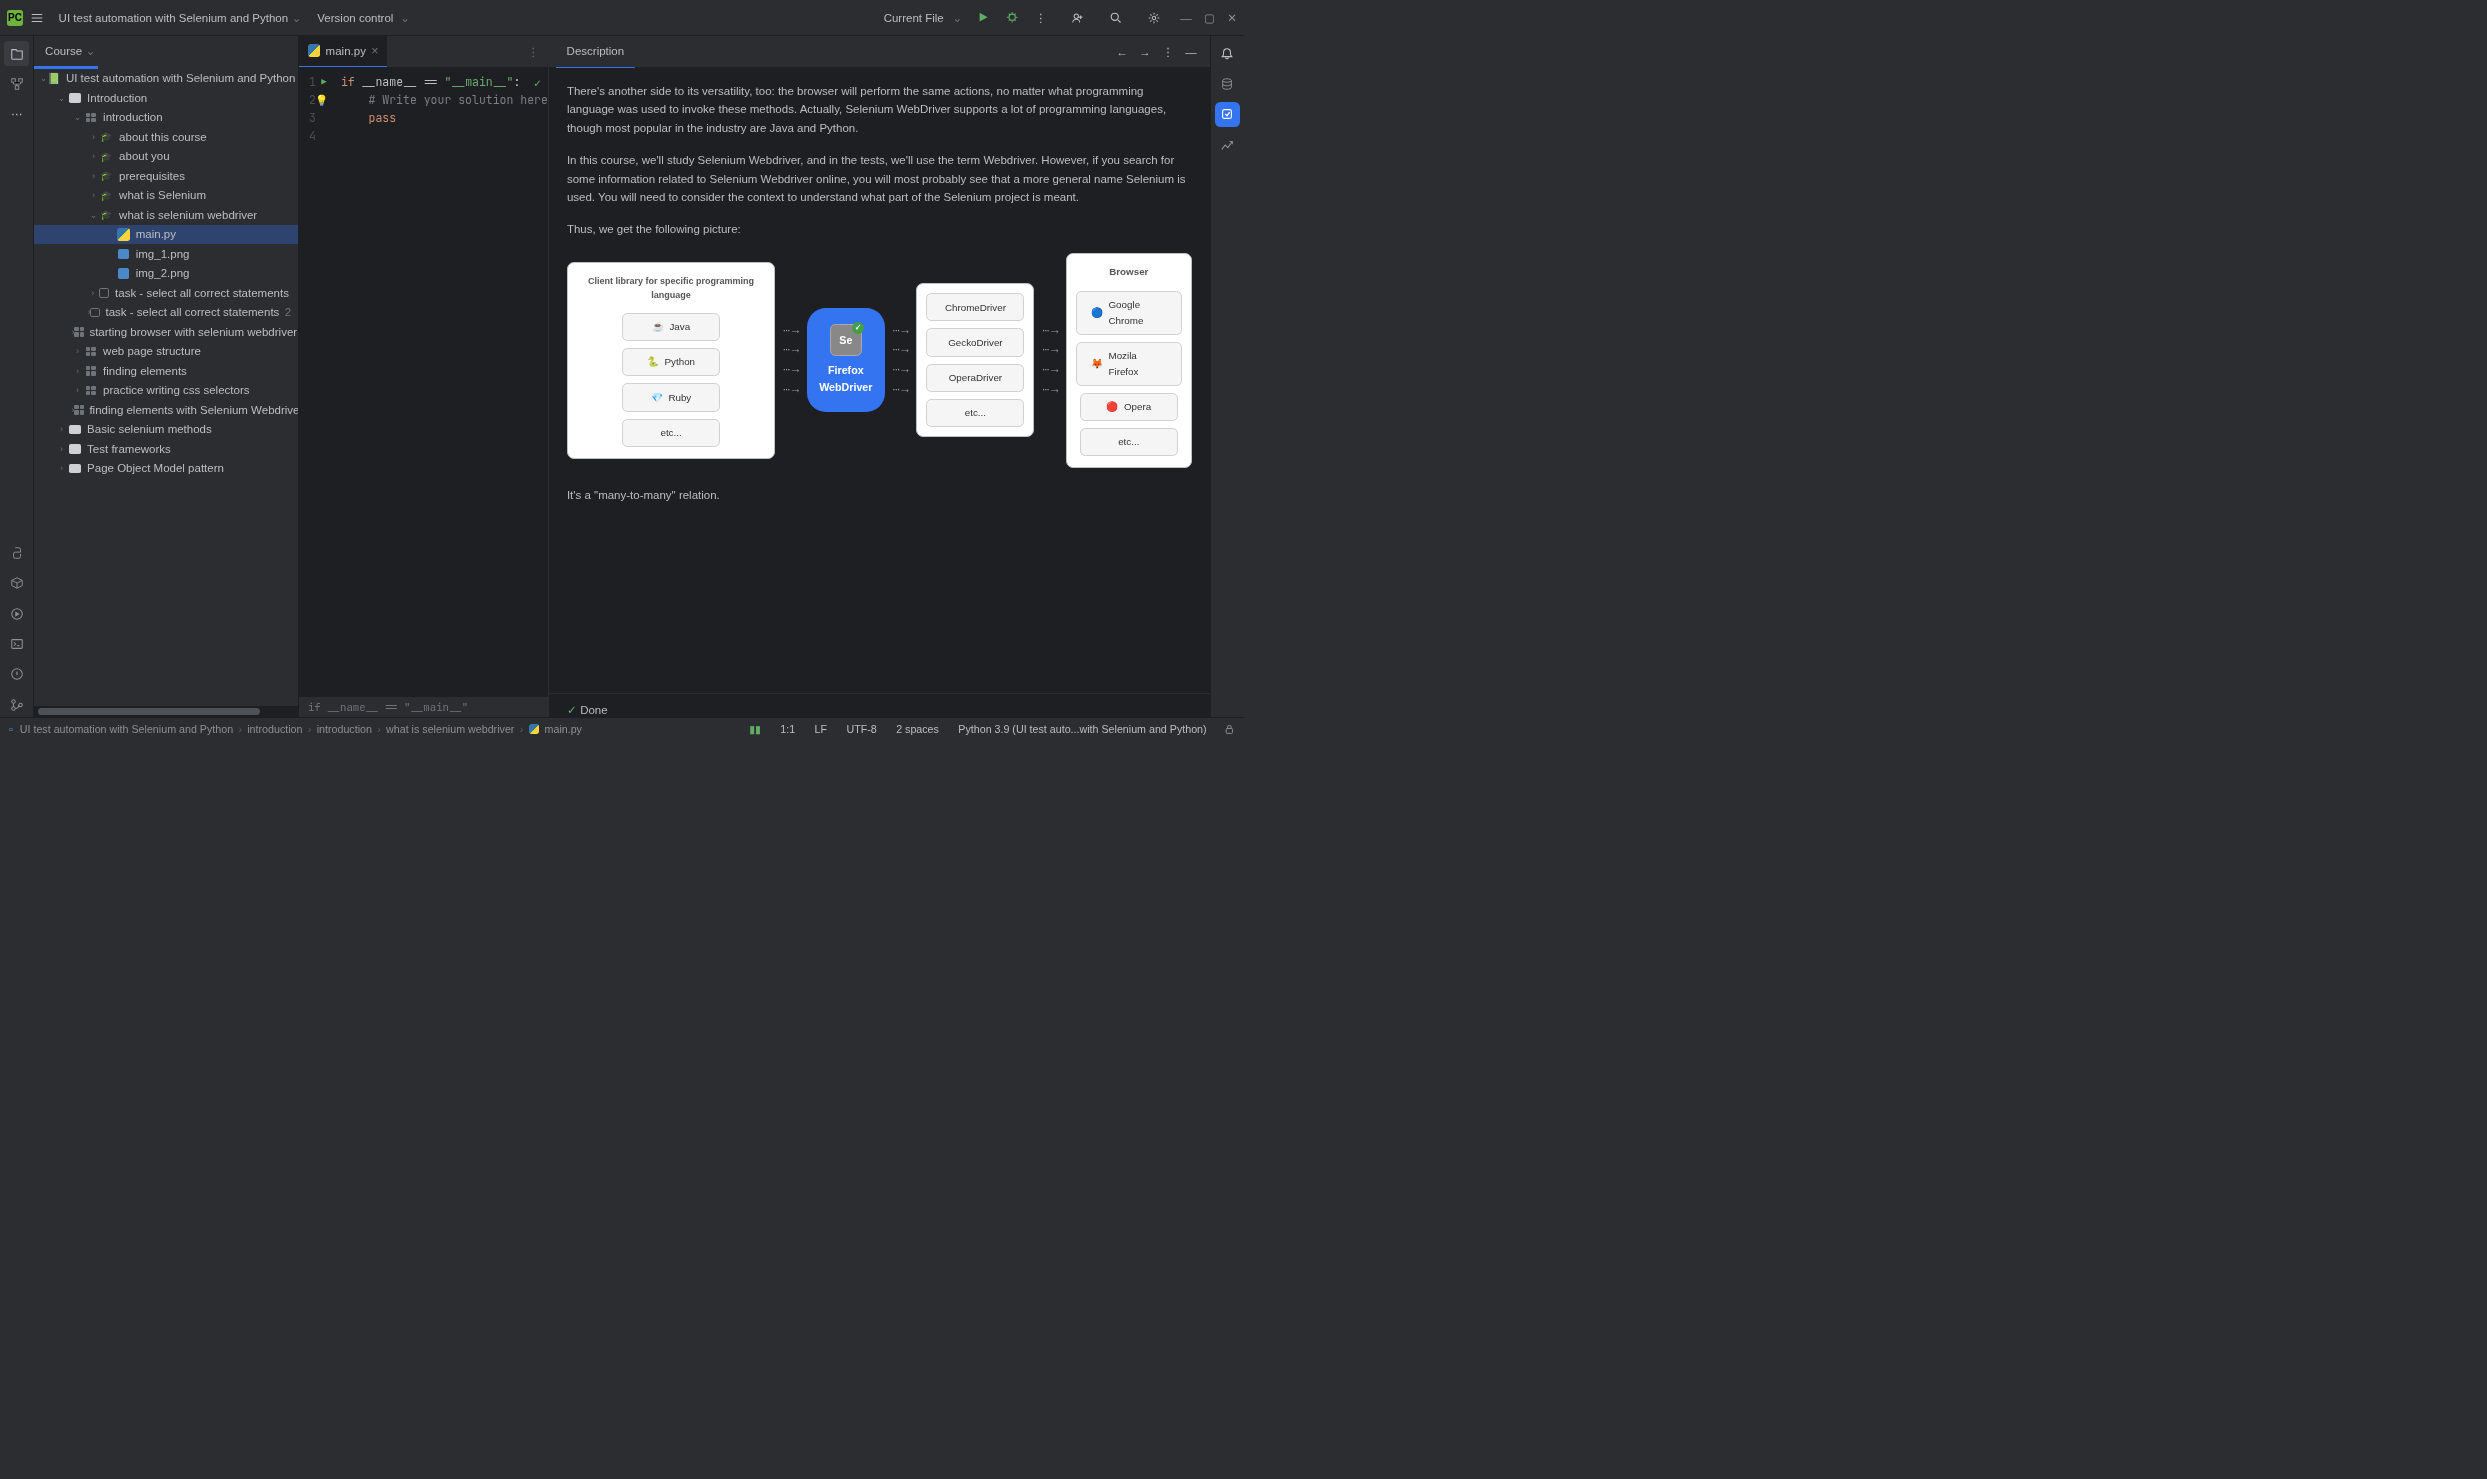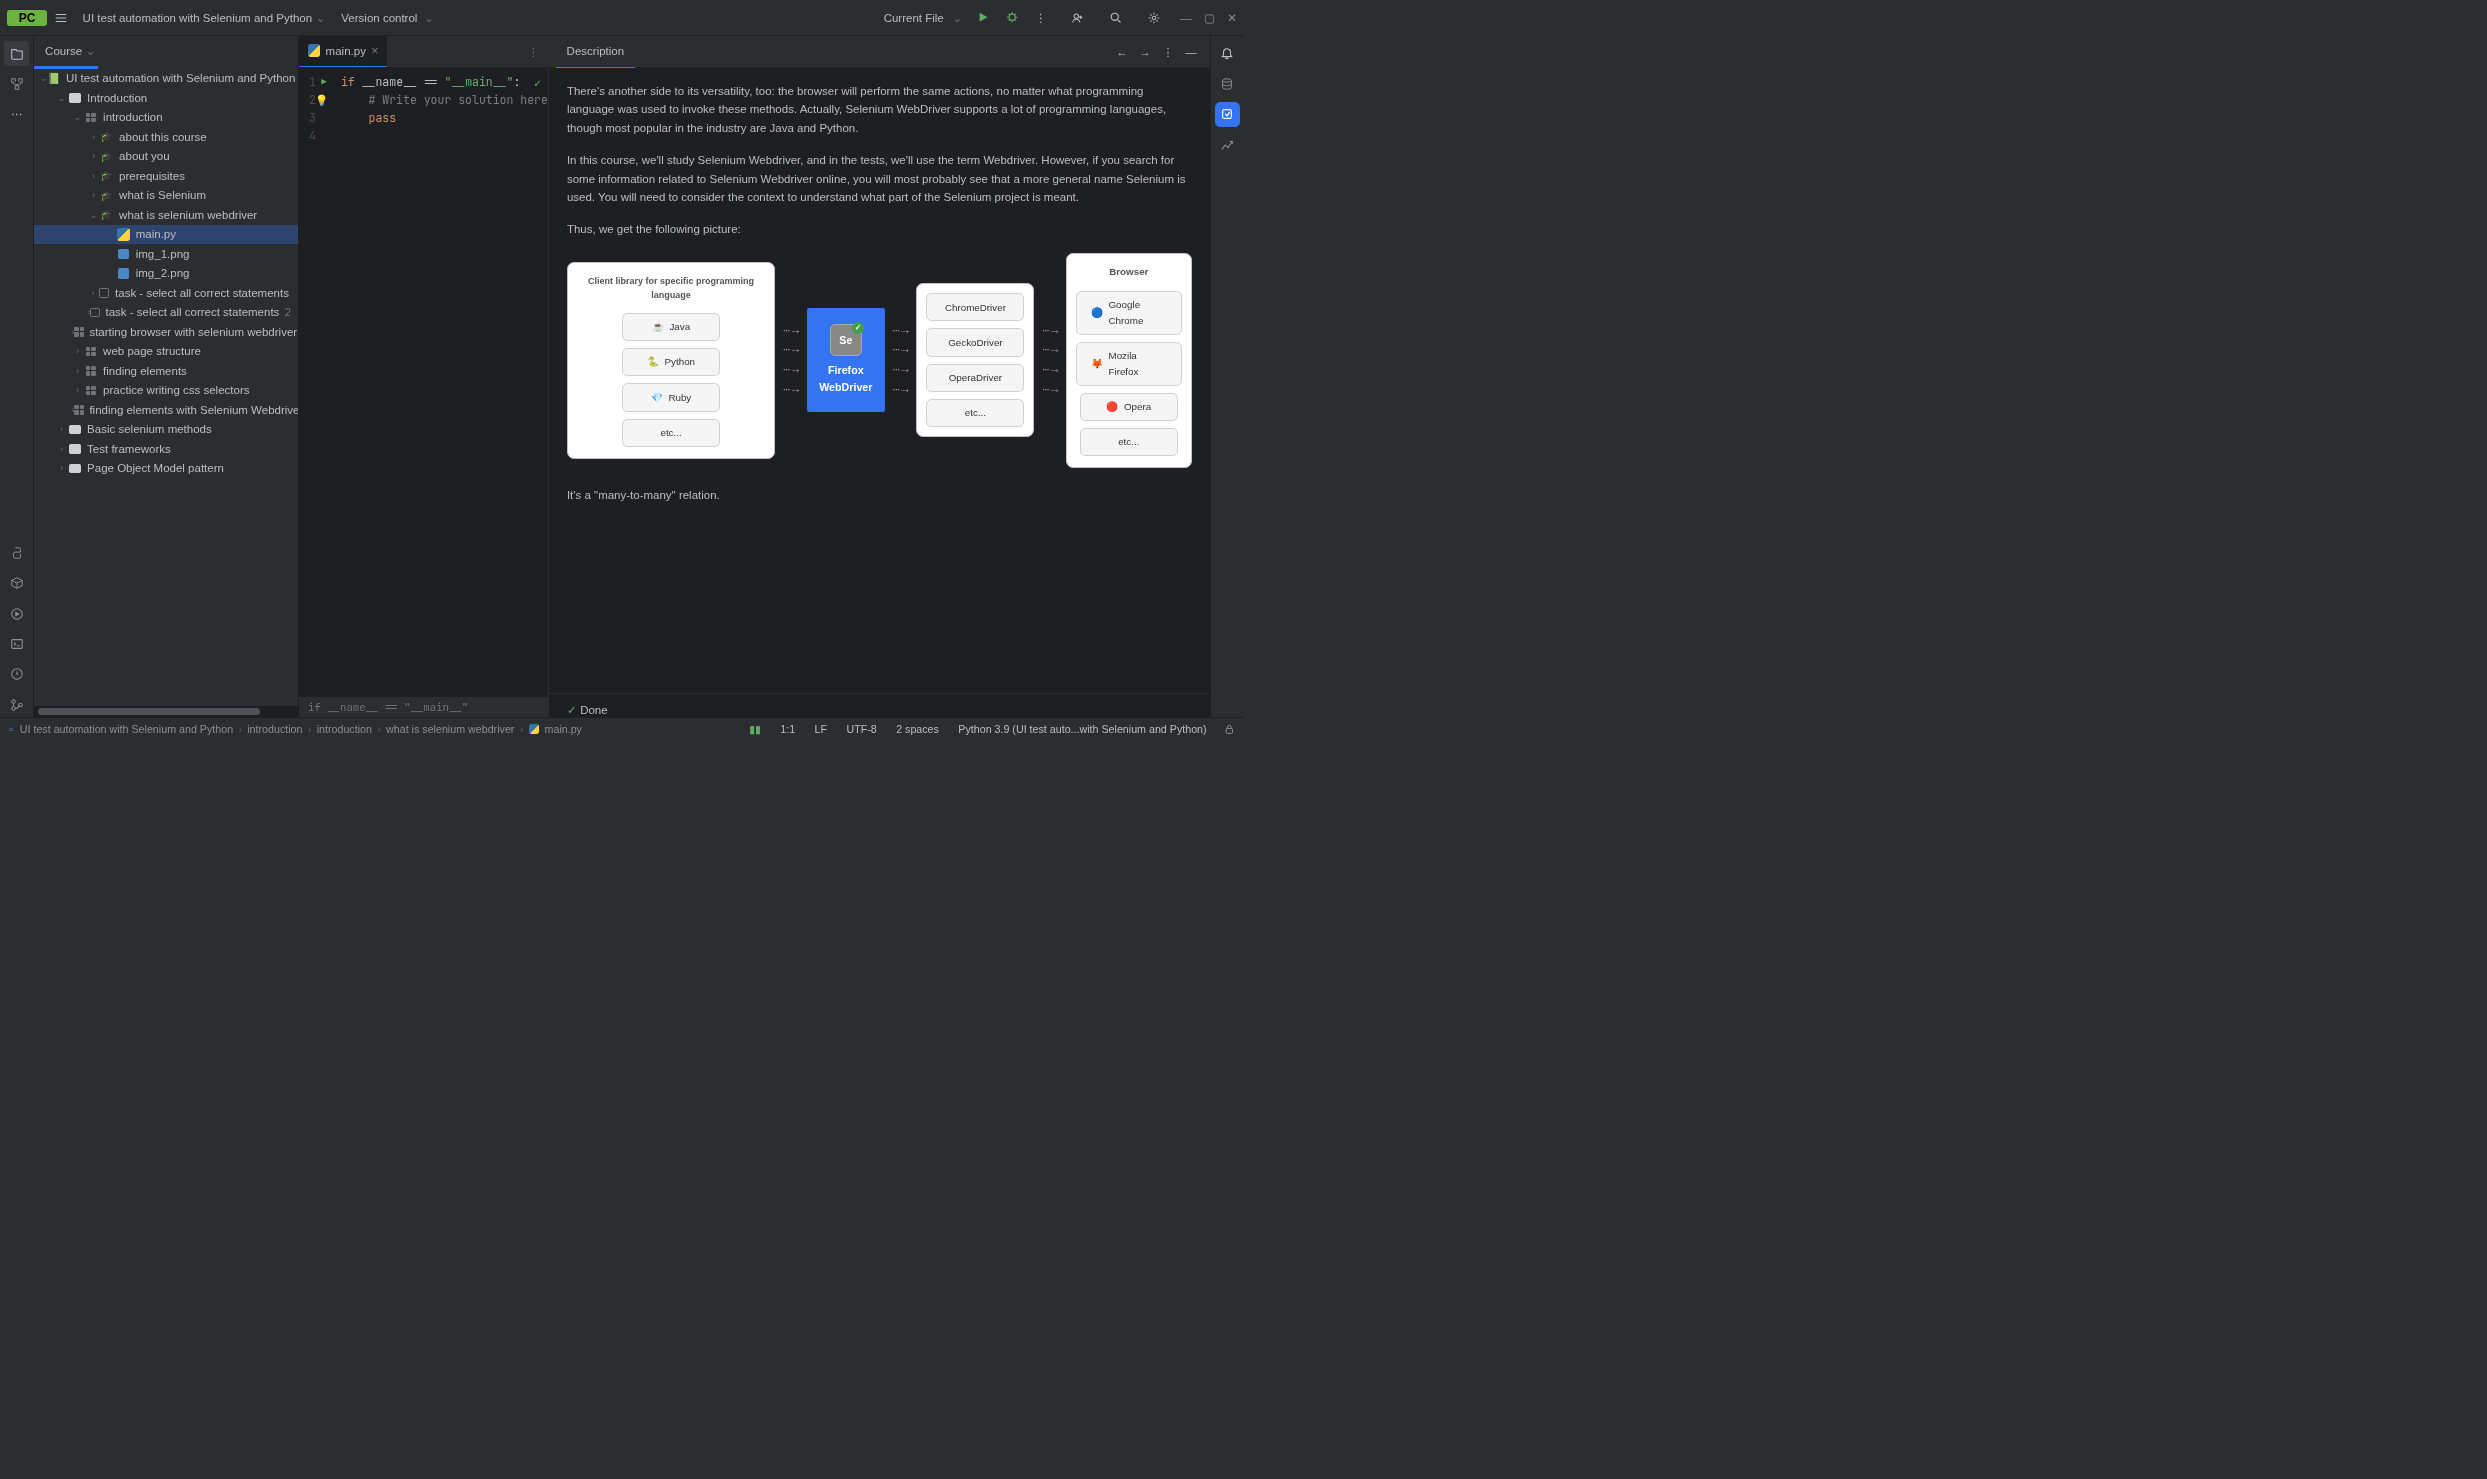--- a/index.html
+++ b/index.html
@@ -23,21 +23,21 @@
 .titlebar .icon-btn { width: 25px; height: 25px; display:flex;align-items:center;justify-content:center; border-radius:3.6px; margin:0 1.8px; color:#bcbec4;}
 .titlebar .project-name { margin-left: 7px; color:#bcbec4; }
 .titlebar .dd-chevron { margin-left:3.6px;color:#6f737a; }
 .titlebar .vc { margin-left: 16px; color:#bcbec4; }
 .titlebar-spacer { flex:1; }
 .runconfig { display:flex; align-items:center; gap:5.3px; margin-right:7px; color:#bcbec4;}
 .run-btn { color:#5fad65; }
 .debug-btn { color:#5fad65; }
 .titlebar-right { display:flex; align-items:center; gap:9px; margin-left:9px; }
 .win-controls { display:flex;align-items:center;gap:12.4px;margin-left:12.4px;color:#8c8f94;}
-.logo-sq { width:40px;height:16px;background:#6db33f;border-radius:2.7px;display:flex;align-items:center;justify-content:center;font-size:12px;font-weight:bold;color:#000;}
+.logo-sq { width:16px;height:16px;background:#6db33f;border-radius:2.7px;display:flex;align-items:center;justify-content:center;font-size:10px;font-weight:bold;color:#000;}
 
 
 .main { flex:1; display:flex; overflow:hidden; }
 
 
 .left-strip { width:36px; background:#2b2d30; border-right:0.9px solid #1e1f22; display:flex;flex-direction:column;align-items:center;padding-top:5.3px;gap:5.3px; }
 .left-strip .strip-btn { width:25px;height:25px;display:flex;align-items:center;justify-content:center;border-radius:3.6px;color:#bcbec4;}
 .left-strip .strip-btn.active { background:#393b40;}
 .left-strip-spacer{flex:1;}
 
@@ -89,21 +89,21 @@
 .desc-tab { height:32px;display:flex;align-items:center;padding:0 10.7px;color:#bcbec4;border-bottom:1.8px solid #3574f0;}
 .desc-header-spacer{flex:1;}
 .desc-header .hicon{width:23px;text-align:center;color:#bcbec4;}
 .desc-body { flex:1; overflow-y:auto; padding:14px 18px 0 18px; color:#bcbec4; font-size:11.5px; line-height:1.6;}
 .desc-body p{margin-bottom:14px;}
 .diagram { margin:7px auto 18px;display:flex;align-items:center;justify-content:center;gap:7px;}
 .dg-col{background:#fff;border:1.3px solid #c0c0c0;border-radius:7px;padding:10.7px 9px;display:flex;flex-direction:column;gap:7px;align-items:center;}
 .dg-col.thin{padding:9px;}
 .dg-title{font-size:9px;font-weight:600;color:#555;text-align:center;margin-bottom:3.6px;}
 .dg-box{background:#f5f5f5;border:0.9px solid #d0d0d0;border-radius:5.3px;padding:5.3px 14px;font-size:9.8px;color:#333;display:flex;align-items:center;gap:5.3px;min-width:98px;justify-content:center;}
-.dg-se{background:#3574f0;border-radius:2px;padding:16px 12.4px;color:#fff;font-size:10.7px;font-weight:600;text-align:center;display:flex;flex-direction:column;align-items:center;gap:5.3px;}
+.dg-se{background:#3574f0;border-radius:19px;padding:16px 12.4px;color:#fff;font-size:10.7px;font-weight:600;text-align:center;display:flex;flex-direction:column;align-items:center;gap:5.3px;}
 .dg-se-logo{width:32px;height:32px;background:#888;border-radius:5.3px;display:flex;align-items:center;justify-content:center;font-weight:bold;color:#fff;border:1.8px solid #aaa;position:relative;}
 .dg-se-logo::after{content:"✓";position:absolute;top:-3.6px;right:-3.6px;background:#43a047;width:12.4px;height:12.4px;border-radius:50%;font-size:8px;display:flex;align-items:center;justify-content:center;}
 .dg-conn{color:#999;font-size:12.4px;letter-spacing:-1.8px;}
 .dg-col.browsers .dg-title{font-size:9.8px;}
 .dg-lang-ico{font-size:9.8px;}
 .desc-footer { border-top:0.9px solid #2b2d30;padding:10.7px 18px;display:flex;align-items:center;gap:9px;}
 .done-chk{color:#5fad65;margin-right:3.6px;}
 .btn-run{background:#3574f0;color:#fff;border:none;border-radius:3.6px;padding:5.3px 18px;font-size:11.5px;}
 .btn-next{background:#393b40;color:#bcbec4;border:0.9px solid #4e5157;border-radius:3.6px;padding:4.4px 16px;font-size:11.5px;}
 .desc-footer-spacer{flex:1;}

